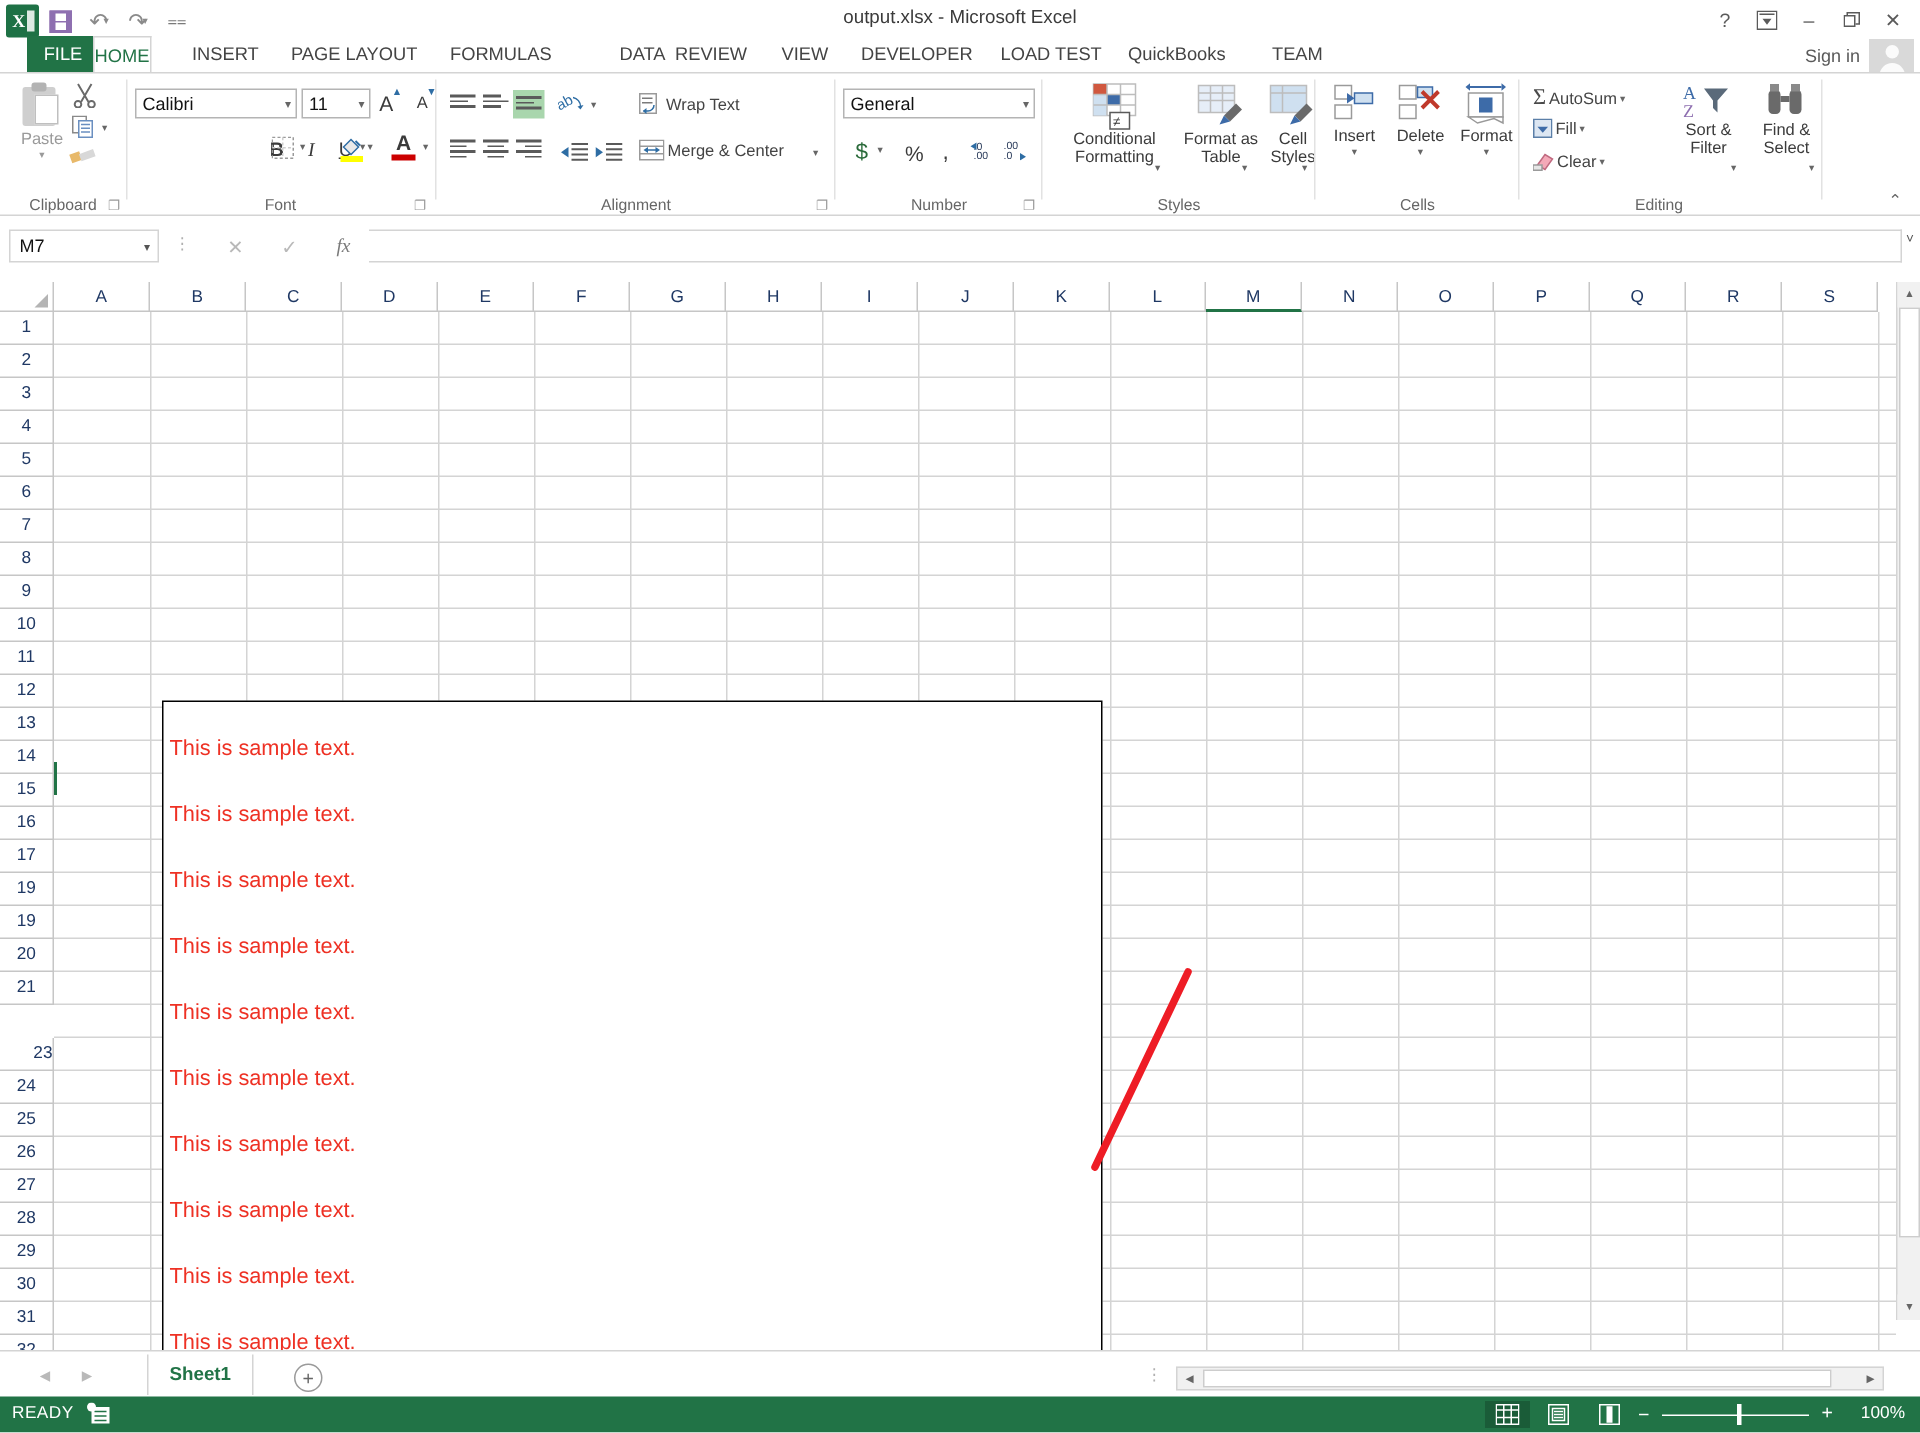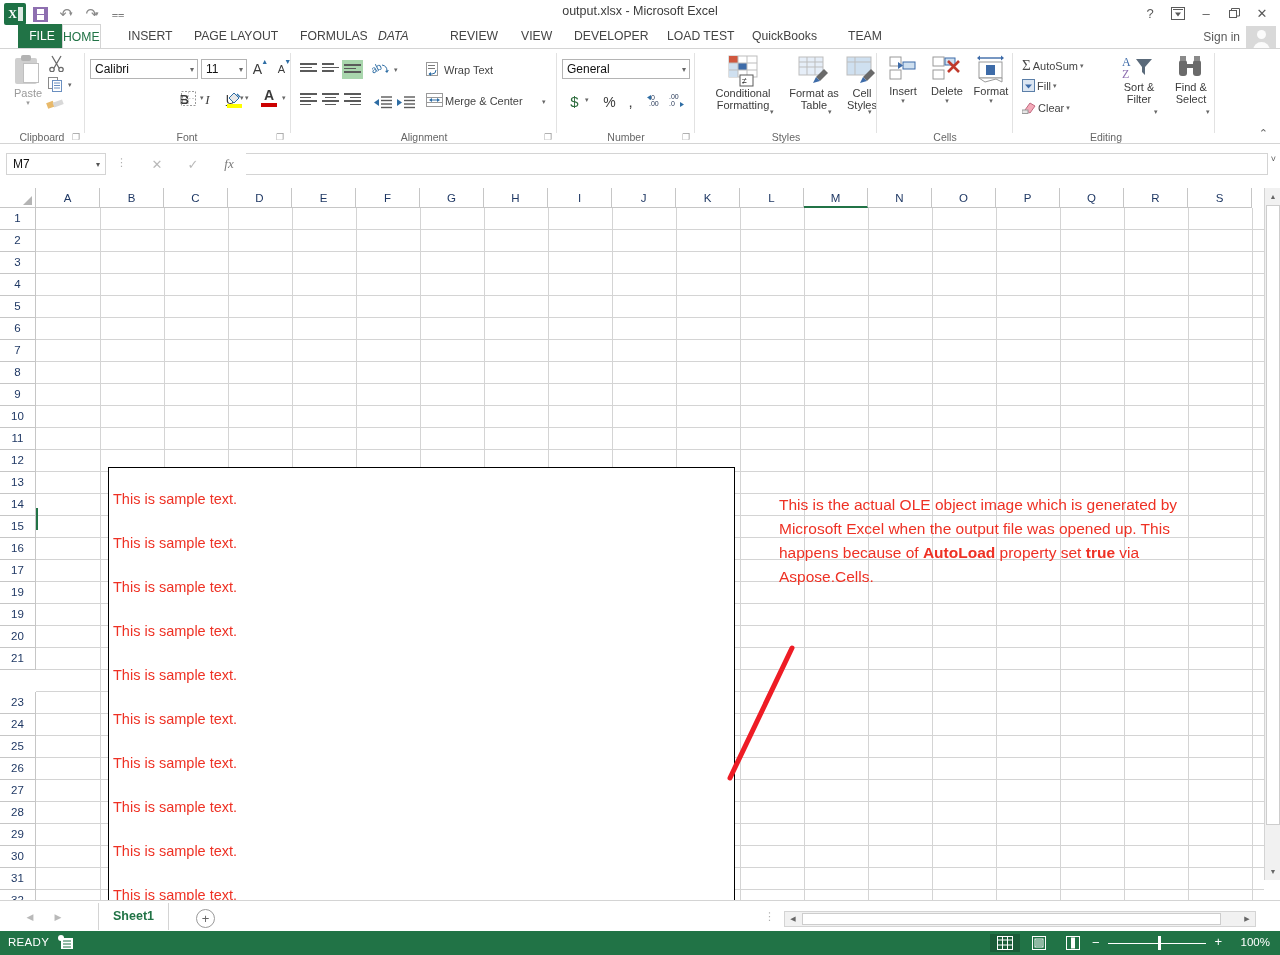--- a/index.html
+++ b/index.html
@@ -242,21 +242,21 @@
       <div class="win-btn">✕</div>
     </div>
   </div>
 
   <div class="tabbar">
     <div class="tab file" style="left:6px;">FILE</div>
     <div class="tab active" style="left:62px;">HOME</div>
     <div class="tab" style="left:128px;">INSERT</div>
     <div class="tab" style="left:194px;">PAGE LAYOUT</div>
     <div class="tab" style="left:300px;">FORMULAS</div>
-    <div class="tab" style="left:378px;font-style:italic;">DATA</div>
+    <div class="tab" style="left:413px;">DATA</div>
     <div class="tab" style="left:450px;">REVIEW</div>
     <div class="tab" style="left:521px;">VIEW</div>
     <div class="tab" style="left:574px;">DEVELOPER</div>
     <div class="tab" style="left:667px;">LOAD TEST</div>
     <div class="tab" style="left:752px;">QuickBooks</div>
     <div class="tab" style="left:848px;">TEAM</div>
   </div>
   <div class="signin">Sign in</div>
   <div class="avatar"></div>
 
@@ -638,21 +638,21 @@
         <div class="rowhead" style="top: 284px; height: 22px; line-height: 21px;">13</div>
         <div class="rowhead" style="top: 306px; height: 22px; line-height: 21px;">14</div>
         <div class="rowhead" style="top: 328px; height: 22px; line-height: 21px;">15</div>
         <div class="rowhead" style="top: 350px; height: 22px; line-height: 21px;">16</div>
         <div class="rowhead" style="top: 372px; height: 22px; line-height: 21px;">17</div>
         <div class="rowhead" style="top: 394px; height: 22px; line-height: 21px;">19</div>
         <div class="rowhead" style="top: 416px; height: 22px; line-height: 21px;">19</div>
         <div class="rowhead" style="top: 438px; height: 22px; line-height: 21px;">20</div>
         <div class="rowhead" style="top: 460px; height: 22px; line-height: 21px;">21</div>
         <div class="rowhead" style="top: 508px; height: 22px; line-height: 21px;">22</div>
-        <div class="rowhead" style="top: 504px; height: 22px; line-height: 21px;">23</div>
+        <div class="rowhead" style="top: 504px; height: 22px; line-height: 21px; text-align: right;">23</div>
         <div class="rowhead" style="top: 526px; height: 22px; line-height: 21px;">24</div>
         <div class="rowhead" style="top: 548px; height: 22px; line-height: 21px;">25</div>
         <div class="rowhead" style="top: 570px; height: 22px; line-height: 21px;">26</div>
         <div class="rowhead" style="top: 592px; height: 22px; line-height: 21px;">27</div>
         <div class="rowhead" style="top: 614px; height: 22px; line-height: 21px;">28</div>
         <div class="rowhead" style="top: 636px; height: 22px; line-height: 21px;">29</div>
         <div class="rowhead" style="top: 658px; height: 22px; line-height: 21px;">30</div>
         <div class="rowhead" style="top: 680px; height: 22px; line-height: 21px;">31</div>
         <div class="rowhead" style="top: 702px; height: 22px; line-height: 21px;">32</div>
       </div>
@@ -716,21 +716,20 @@
         <div class="line" style="top: 111px; color: rgb(238, 49, 36);">This is sample text.</div>
         <div class="line" style="top: 155px; color: rgb(238, 49, 36);">This is sample text.</div>
         <div class="line" style="top: 199px; color: rgb(238, 49, 36);">This is sample text.</div>
         <div class="line" style="top: 243px; color: rgb(238, 49, 36);">This is sample text.</div>
         <div class="line" style="top: 287px; color: rgb(238, 49, 36);">This is sample text.</div>
         <div class="line" style="top: 331px; color: rgb(238, 49, 36);">This is sample text.</div>
         <div class="line" style="top: 375px; color: rgb(238, 49, 36);">This is sample text.</div>
         <div class="line" style="top: 419px; color: rgb(238, 49, 36);">This is sample text.</div>
       </div>
 
-    <div class="annot" id="annot" style="color: rgb(238, 49, 36);"><span>This is the actual OLE object image which is generated by Microsoft Excel when the output file was opened up. This happens because of </span><b>AutoLoad</b><span> property set </span><b>true</b><span> via Aspose.Cells.</span></div>
 
     <svg class="redline" viewBox="0 0 140 180">
       <line x1="30" y1="150" x2="92" y2="20" stroke="#ee1c25" stroke-width="5" stroke-linecap="round"></line>
     </svg>
   </div>
 
   <div class="vscroll">
     <div class="sbtn" style="top:0;">▲</div>
     <div class="vthumb"></div>
     <div class="sbtn" style="bottom:0;">▼</div>

